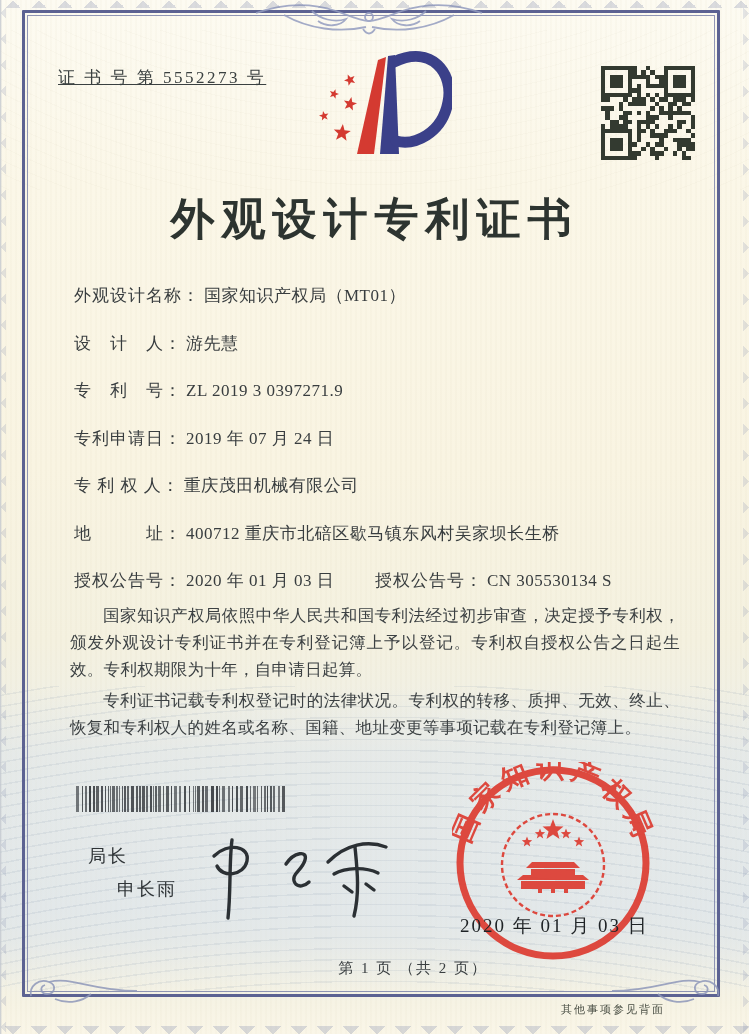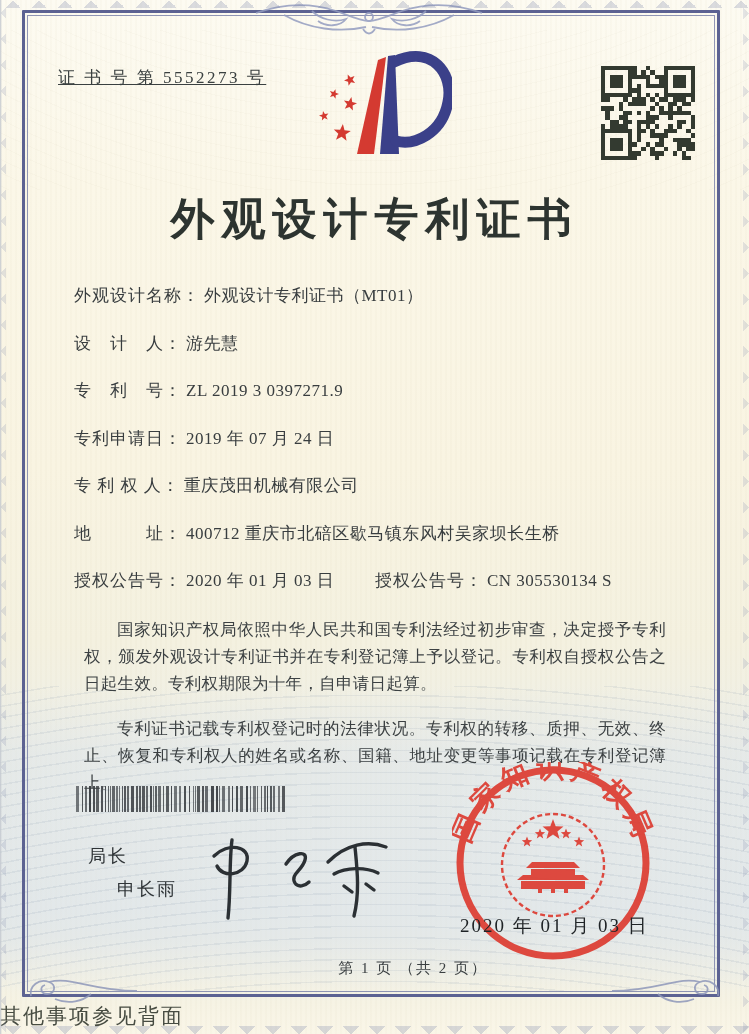--- a/index.html
+++ b/index.html
@@ -55,32 +55,32 @@
   }
   .fields{position:absolute;left:74px;top:284px;width:620px;font-size:17px;color:#383d3f;}
   .frow{position:relative;height:22px;margin-bottom:25.5px;white-space:nowrap;}
   .flabel{letter-spacing:1px;margin-top:35px;}
   .fvalue{margin-left:4px;letter-spacing:.5px;}
   .fgroup2{position:absolute;left:301px;top:0;}
   .paras{
     position:absolute;left:66px;top:598px;width:618px;z-index:3;
     font-size:16.5px;line-height:1.64;color:#3c4143;text-align:justify;
   }
-  .paras p{margin:18px;text-indent:2em;letter-spacing:.3px;}
+  .paras p{margin:4px;text-indent:2em;letter-spacing:.3px;}
   .barcode{position:absolute;left:76px;top:786px;width:212px;height:26px;}
   .sig-role{position:absolute;left:88px;top:844px;font-size:18px;letter-spacing:2px;color:#2f3437;}
   .sig-name{position:absolute;left:105px;top:877px;font-size:18px;letter-spacing:2px;color:#2f3437;margin-left:12px;}
   .signature{position:absolute;left:198px;top:826px;}
   .seal{position:absolute;left:452px;top:762px;opacity:.9;}
   .seal-date{
     position:absolute;left:460px;top:913px;font-size:19px;letter-spacing:2px;
     color:#1f2326;white-space:nowrap;z-index:4;
   }
   .page-info{position:absolute;left:0;width:738px;top:959px;text-align:center;font-size:15px;letter-spacing:2px;color:#3a3f41;padding-left:44px;}
-  .back-note{position:absolute;left:0;width:665px;top:1002px;text-align:left;font-size:21px;letter-spacing:2px;color:#474c42;}
+  .back-note{position:absolute;left:0;width:665px;top:1002px;text-align:right;font-size:11px;letter-spacing:2px;color:#474c42;}
   .scan-edge{position:absolute;left:0;top:0;bottom:0;width:2px;background:linear-gradient(90deg,#c2c7cf,rgba(0,0,0,0));z-index:5;}
 </style>
 </head>
 <body>
 
 <div class="page">
 
   <div class="wave-top"></div>
   <div class="wave-band"></div>
 
@@ -376,21 +376,21 @@
         <rect x="7" y="20" width="1" height="1" fill="#333a30"></rect>
         <rect x="12" y="20" width="1" height="1" fill="#333a30"></rect>
         <rect x="18" y="20" width="1" height="1" fill="#333a30"></rect>
         <rect x="19" y="20" width="1" height="1" fill="#333a30"></rect>
       </svg>
 
     <div class="title">外观设计专利证书</div>
 
     <div class="fields">
       <div class="frow">
-        <span class="flabel">外观设计名称：</span><span class="fvalue">外观设计专利证书（MT01）</span>
+        <span class="flabel">外观设计名称：</span><span class="fvalue">国家知识产权局（MT01）</span>
       </div>
       <div class="frow">
         <span class="flabel">设　计　人：</span><span class="fvalue">游先慧</span>
       </div>
       <div class="frow">
         <span class="flabel">专　利　号：</span><span class="fvalue">ZL 2019 3 0397271.9</span>
       </div>
       <div class="frow">
         <span class="flabel">专利申请日：</span><span class="fvalue">2019 年 07 月 24 日</span>
       </div>

